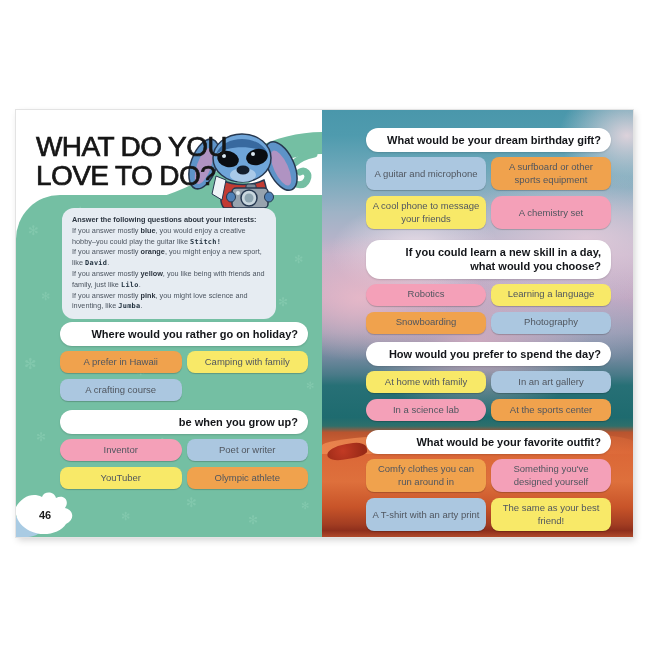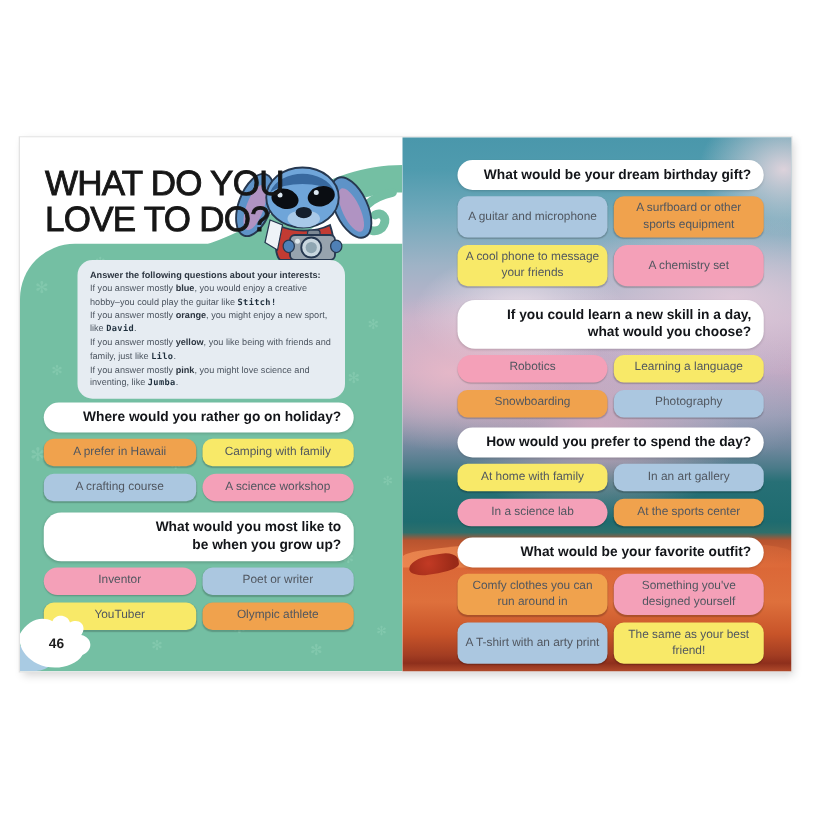--- a/index.html
+++ b/index.html
@@ -56,21 +56,21 @@
   .intro-box p{margin:0;}
   .intro-head{font-weight:bold;color:#2c3540;}
   .cw{font-weight:bold;color:#2c3540;}
   .charname{
     font-family:"DejaVu Sans Mono", monospace;font-weight:bold;
     color:#1f2f3d;font-size:6.9px;letter-spacing:.3px;
   }
 
   
   .sec{position:absolute;z-index:2;}
-  .sec-l{left:19px;width:248px;}
+  .sec-l{left:44px;width:248px;}
   .sec-r{left:44px;width:245px;}
   #sec-l0{top:212px;} #sec-l1{top:300px;}
   #sec-r0{top:18px;} #sec-r1{top:130px;} #sec-r2{top:232px;} #sec-r3{top:320px;}
   .qhead{
     background:#ffffff;border-radius:14px;padding:5px 10px;
     text-align:right;font-weight:bold;font-size:11px;color:#131519;
     line-height:1.3;box-shadow:0 1px 2px rgba(0,0,0,.15);
   }
   .qhead span{display:block;}
   .qhead span:empty{display:none;}
@@ -180,27 +180,25 @@
 
     <div class="sec sec-l" id="sec-l0">
       <div class="qhead">
         <span>Where would you rather go on holiday?</span>
 
       </div>
       <div class="grid">
         <div class="btn orange">A prefer in Hawaii</div>
         <div class="btn yellow">Camping with family</div>
         <div class="btn blue">A crafting course</div>
-        <div class="btn pink">A science workshop</div>
       </div>
     </div>
 
     <div class="sec sec-l" id="sec-l1">
       <div class="qhead">
-        <span>What would you most like to</span>
         <span>be when you grow up?</span>
       </div>
       <div class="grid">
         <div class="btn pink">Inventor</div>
         <div class="btn blue">Poet or writer</div>
         <div class="btn yellow">YouTuber</div>
         <div class="btn orange">Olympic athlete</div>
       </div>
     </div>
 

